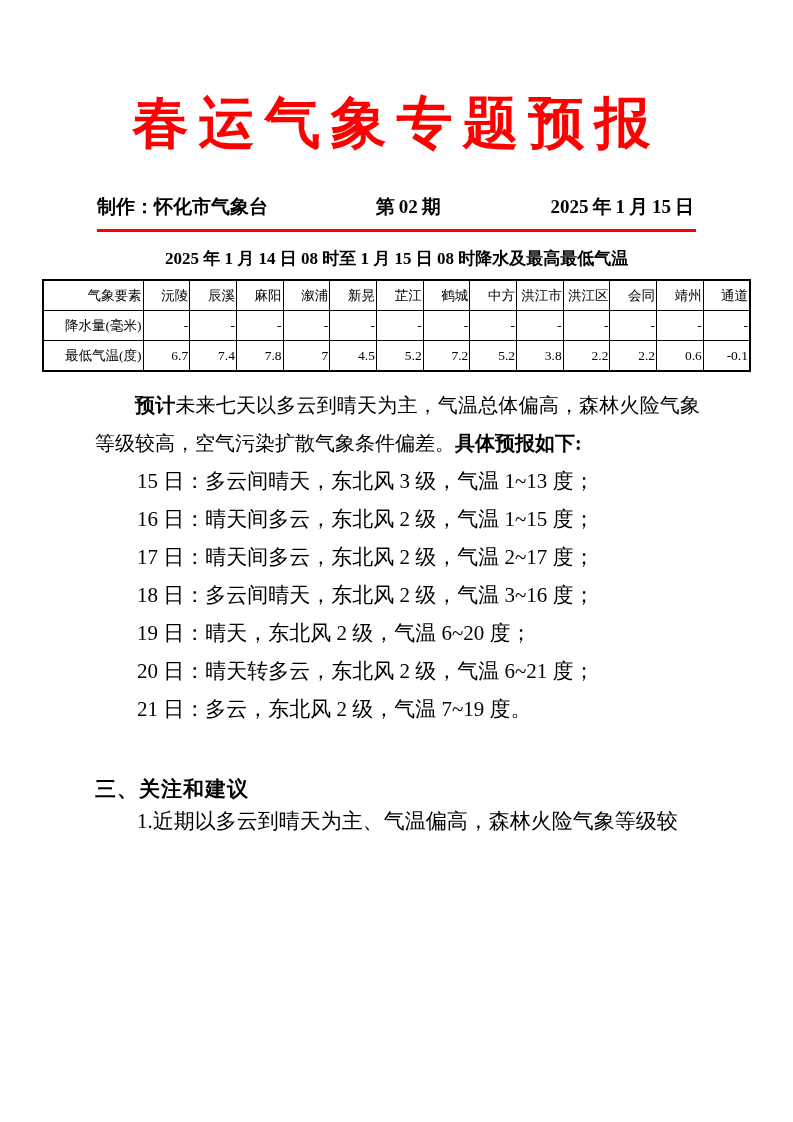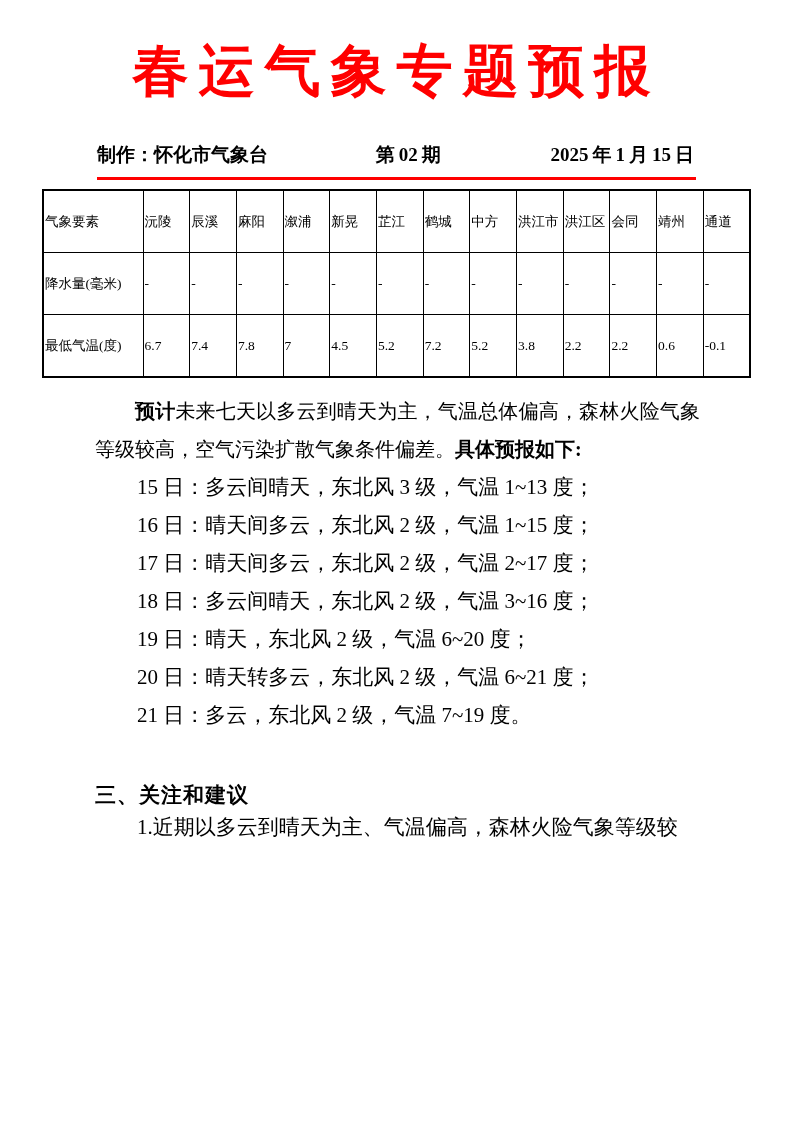--- a/index.html
+++ b/index.html
@@ -11,21 +11,21 @@
     color:#000000;
     font-family:"Liberation Serif", serif;
     overflow:hidden;
     box-sizing:border-box;
   }
   .red { color:#000000;text-align:right; }
 
   
   .doc-title {
     margin:0;
-    padding-top:40px;
+    padding-top:92px;
     text-align:center;
     font-size:56px;
     line-height:62px;
     font-weight:bold;
     letter-spacing:10px;
     color:#ff0000;
     font-family:"Liberation Serif", serif;
   }
   .meta-row {
     display:flex;
@@ -63,24 +63,24 @@
   }
   table.obs {
     width:709px;
     margin:9px auto 0 auto;
     border-collapse:collapse;
     border:2px solid #000;
     table-layout:fixed;
   }
   table.obs td {
     border:1px solid #000;
-    text-align:left;
+    text-align:right;
     vertical-align:middle;
     height:29px;
-    padding:16px 1px;
+    padding:0 1px;
     font-size:13.5px;
     line-height:15px;
     overflow:hidden;
   }
 
   
   .body-para {
     margin:14px 93px 0 95px;
     font-size:20px;
     line-height:38px;
@@ -109,20 +109,21 @@
     <span class="meta-issue">
       <span class="red">第</span><span>02</span><span class="red">期</span>
     </span>
     <span class="meta-date">
       <span>2025</span><span class="red">年</span><span>1</span><span class="red">月</span><span>15</span><span class="red">日</span>
     </span>
   </div>
 
   <div class="red-rule"></div>
 
+  <p class="table-title">2025 年 1 月 14 日 08 时至 1 月 15 日 08 时降水及最高最低气温</p>
 
   <table class="obs">
     <colgroup>
       <col style="width:100px">
     </colgroup>
     <tbody>
       <tr>
           <td>气象要素</td>
           <td>沅陵</td>
           <td>辰溪</td>

